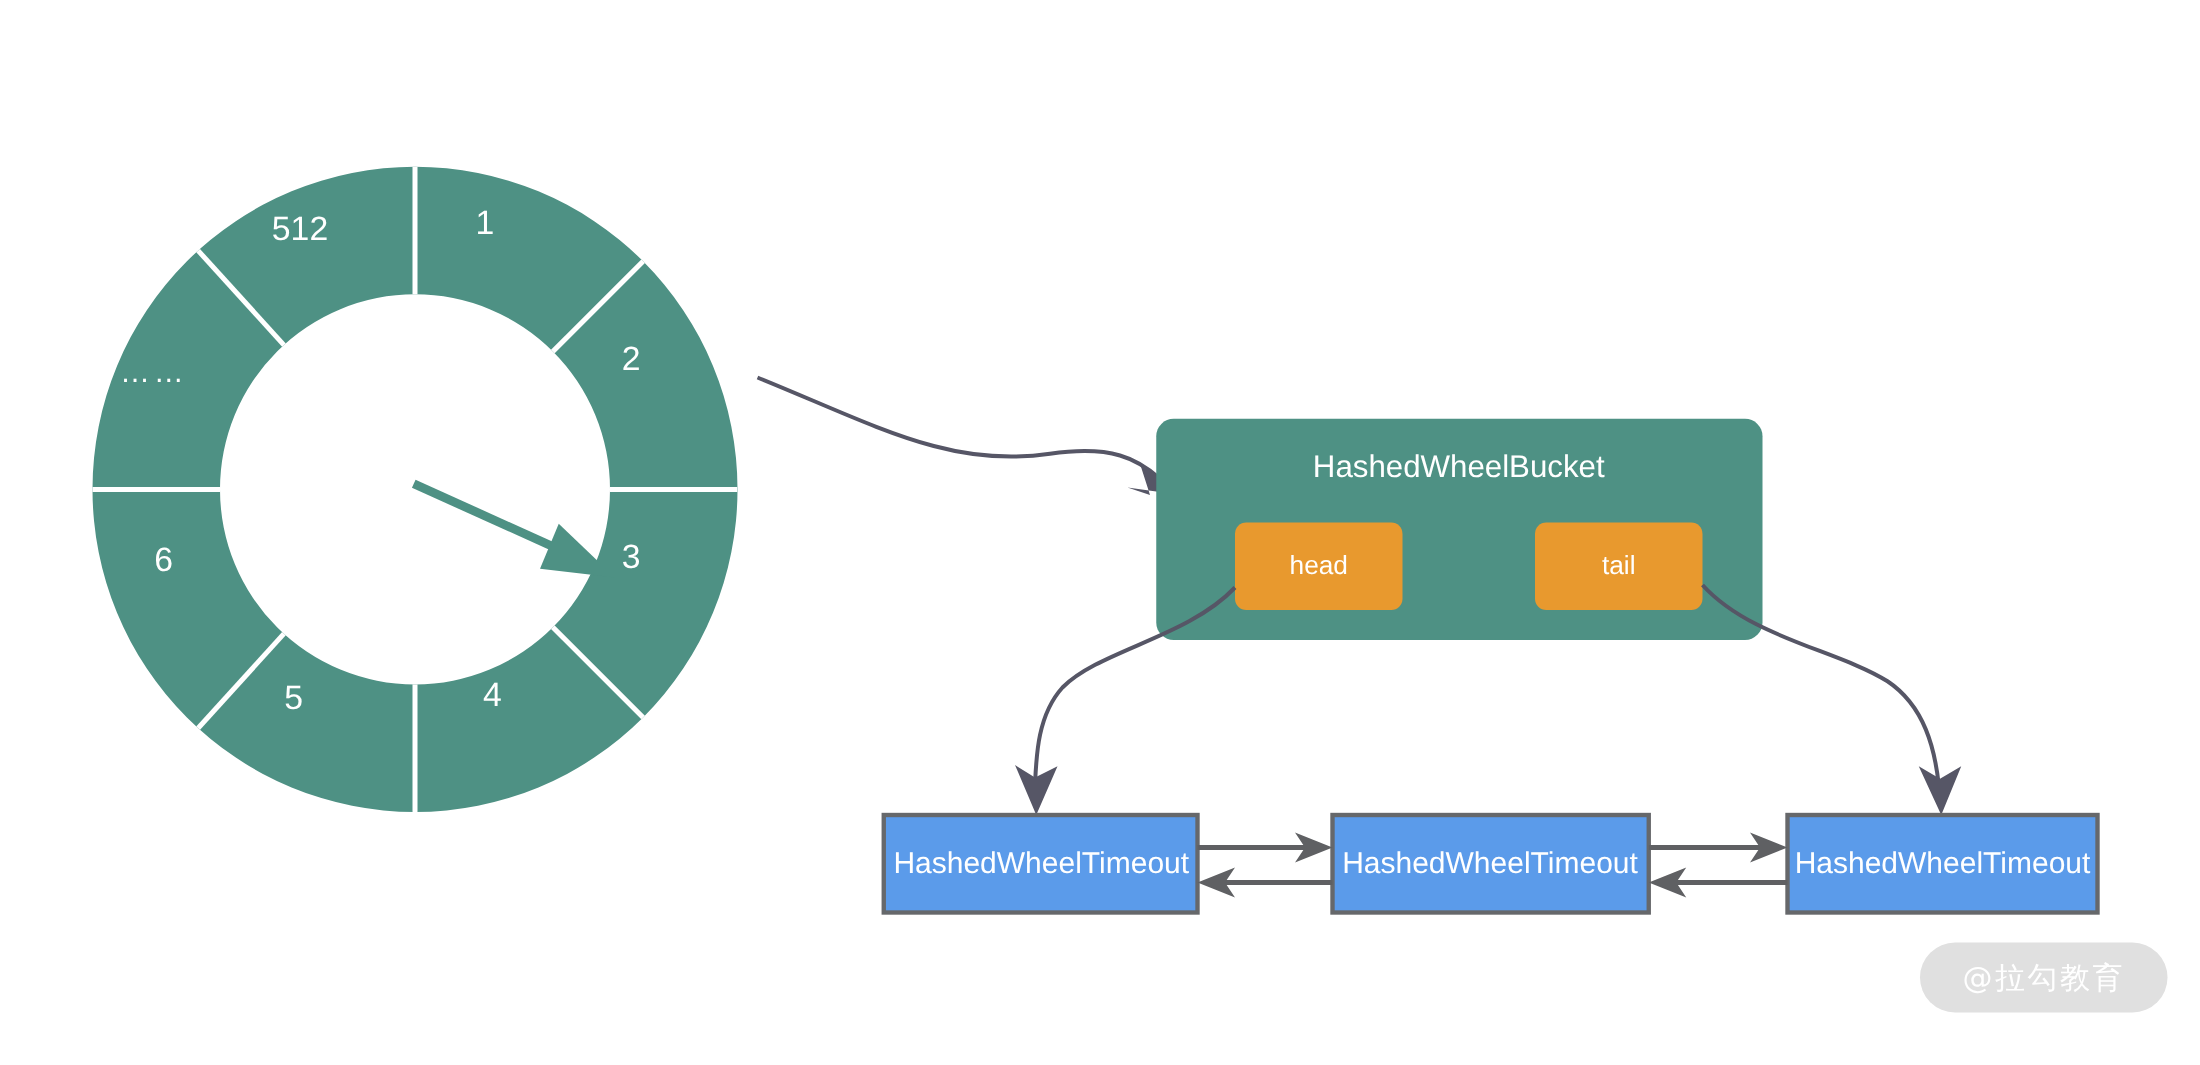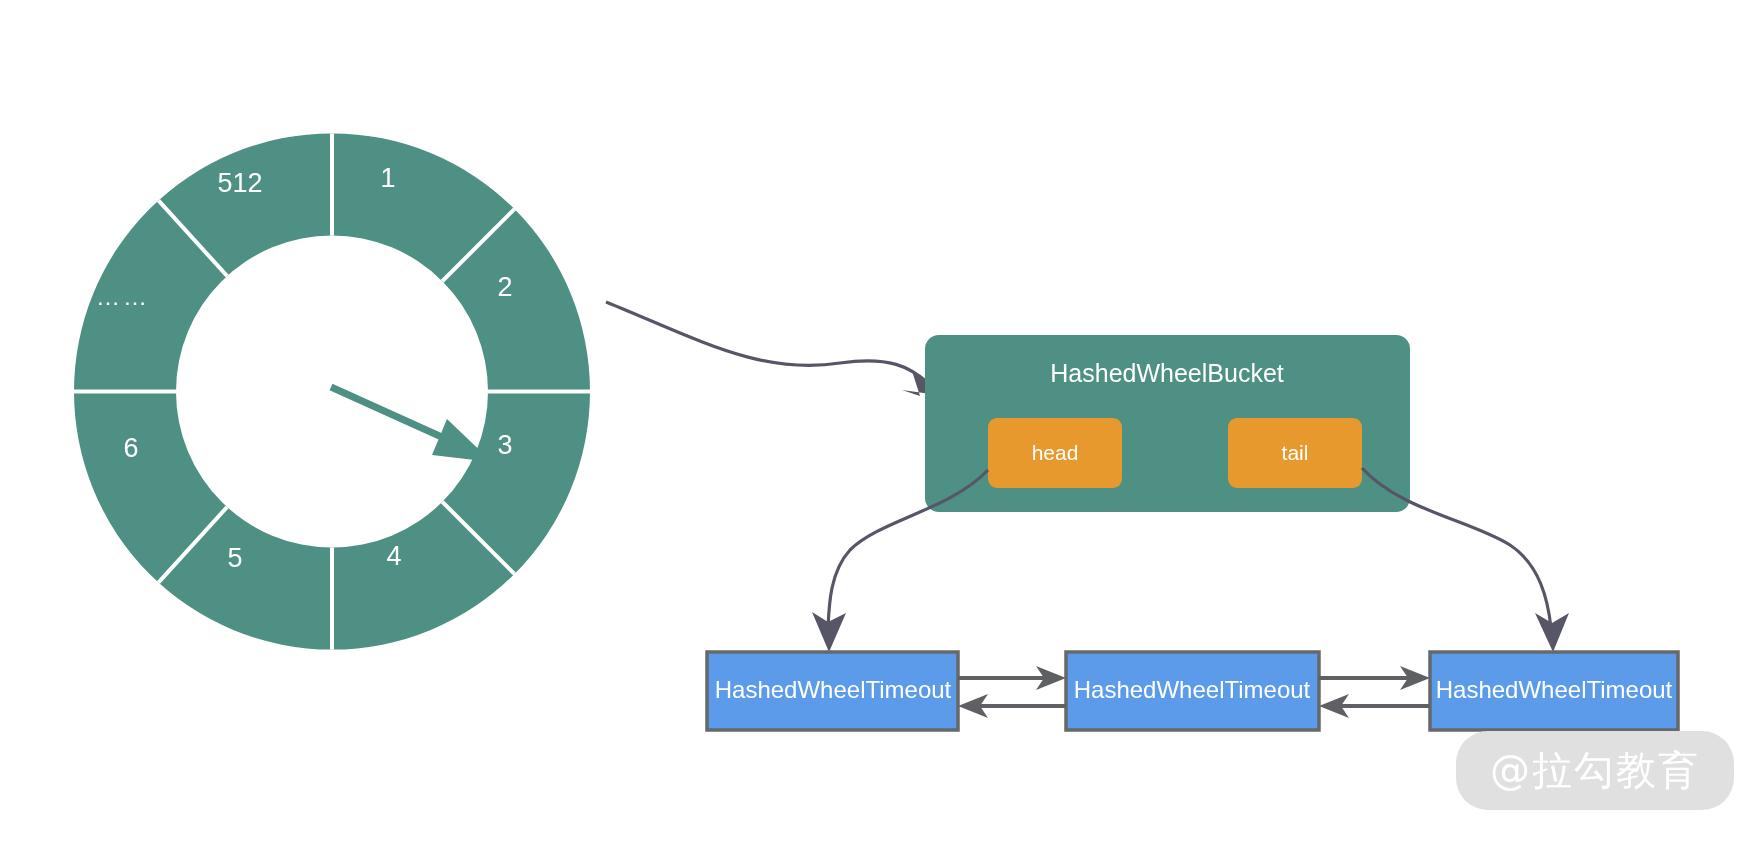--- a/index.html
+++ b/index.html
@@ -100,21 +100,21 @@
     fill: #5f6063;
   }
   .watermark {
     position: absolute;
     right: 26px;
     bottom: 42px;
     background: #e0e0e0;
     border-radius: 32px;
     padding: 12px 34px;
     color: #ffffff;
-    font-size: 40px;
+    font-size: 24px;
     letter-spacing: 2px;
     font-family: "DejaVu Sans", "Liberation Sans", sans-serif;
     white-space: nowrap;
   }
 </style>
 </head>
 <body>
 
 <div id="canvas">
 

